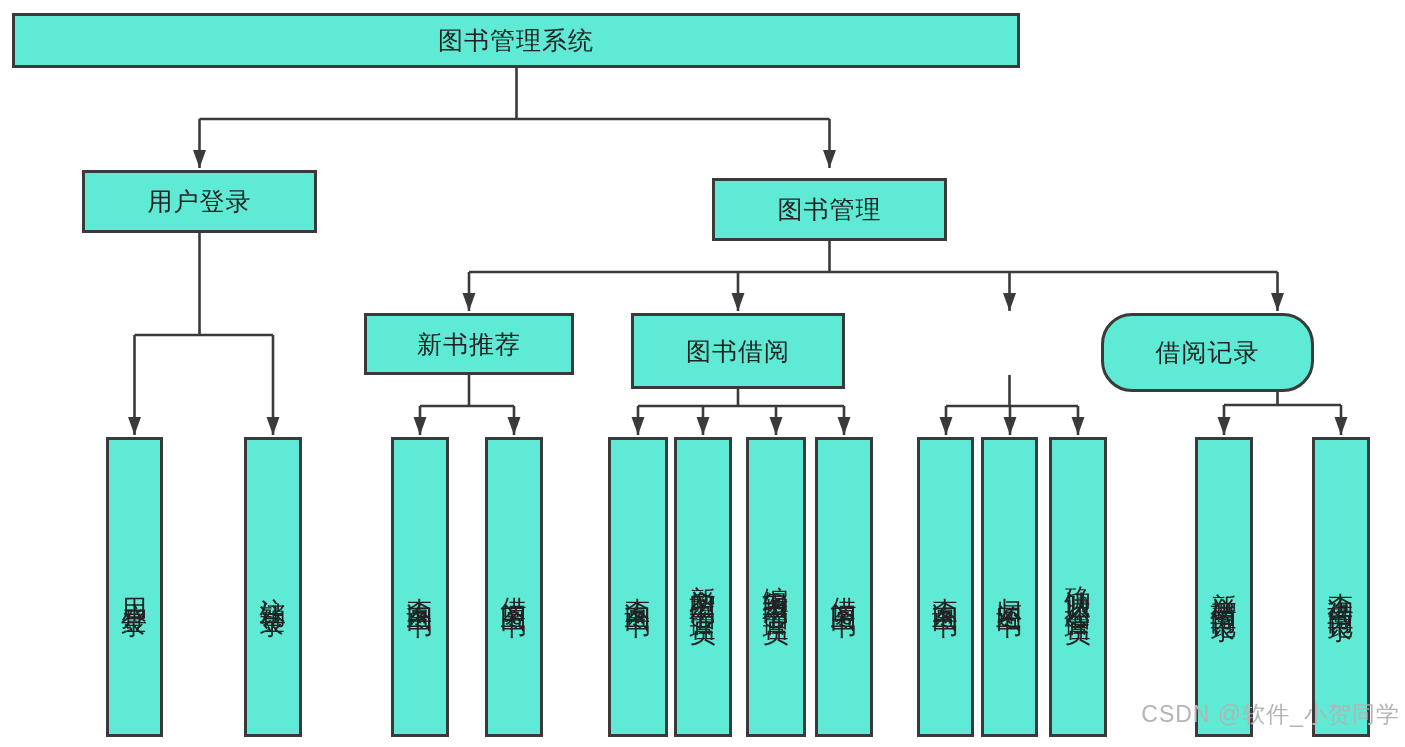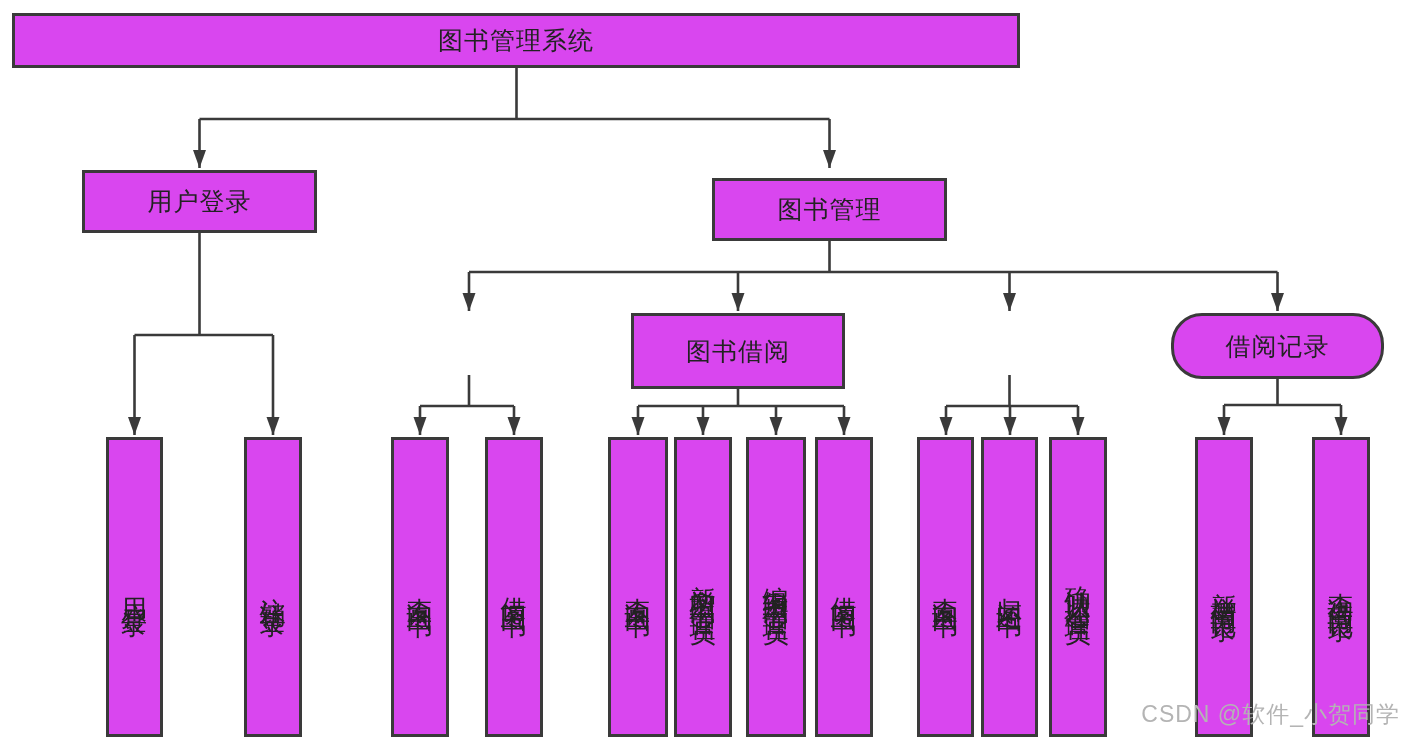--- a/index.html
+++ b/index.html
@@ -6,21 +6,21 @@
   body{
     width:1405px;height:747px;background:#fff;
     font-family:"Liberation Sans","DejaVu Sans",sans-serif;
   }
   .canvas{position:relative;width:1405px;height:747px;background:#fff;overflow:hidden;}
   .connectors{position:absolute;left:0;top:0;}
   .ln{stroke:var(--line,#3a3a3a);stroke-width:2.6;fill:none;}
   #ah path{fill:var(--line,#3a3a3a);}
   .node{
     position:absolute;box-sizing:border-box;
-    border:3px solid var(--line,#363636);background:#d946ef;
+    border:3px solid var(--line,#363636);background:#5eead4;
     display:flex;align-items:center;justify-content:center;
     color:var(--text,#222);
   }
   .h{font-size:25px;letter-spacing:1px;white-space:nowrap;}
   .v{
     writing-mode:vertical-rl;text-orientation:mixed;
     font-size:26px;letter-spacing:5px;line-height:1;
   }
   .watermark{
     position:absolute;right:5px;bottom:17px;
@@ -72,22 +72,23 @@
     <path class="ln" d="M1277.5,375 V405 M1224,405 H1341"></path>
     <line class="ln" x1="1224" y1="405" x2="1224" y2="435" marker-end="url(#ah)"></line>
     <line class="ln" x1="1341" y1="405" x2="1341" y2="435" marker-end="url(#ah)"></line>
   </svg>
 
   <div class="node h" style="left:12px;top:13px;width:1008px;height:55px;">图书管理系统</div>
 
   <div class="node h" style="left:82px;top:170px;width:235px;height:63px;">用户登录</div>
   <div class="node h" style="left:712px;top:178px;width:235px;height:63px;">图书管理</div>
 
+  <div class="node h" style="left:364px;top:313px;width:210px;height:62px;">新书推荐</div>
   <div class="node h" style="left:631px;top:313px;width:214px;height:76px;">图书借阅</div>
-  <div class="node h" style="left:1171px;top:313px;width:213px;height:66px;border-radius:31px;">借阅记录</div>
+  <div class="node h" style="left:1101px;top:313px;width:213px;height:79px;border-radius:31px;">借阅记录</div>
 
   <div class="node v" style="left:106px;top:437px;width:57px;height:300px;">用户登录</div>
   <div class="node v" style="left:244px;top:437px;width:58px;height:300px;">注销登录</div>
 
   <div class="node v" style="left:391px;top:437px;width:58px;height:300px;">查询图书</div>
   <div class="node v" style="left:485px;top:437px;width:58px;height:300px;">借阅图书</div>
 
   <div class="node v" style="left:608px;top:437px;width:60px;height:300px;">查询图书</div>
   <div class="node v" style="left:674px;top:437px;width:58px;height:300px;">新增图书（管理员）</div>
   <div class="node v" style="left:746px;top:437px;width:60px;height:300px;">编辑图书（管理员）</div>

